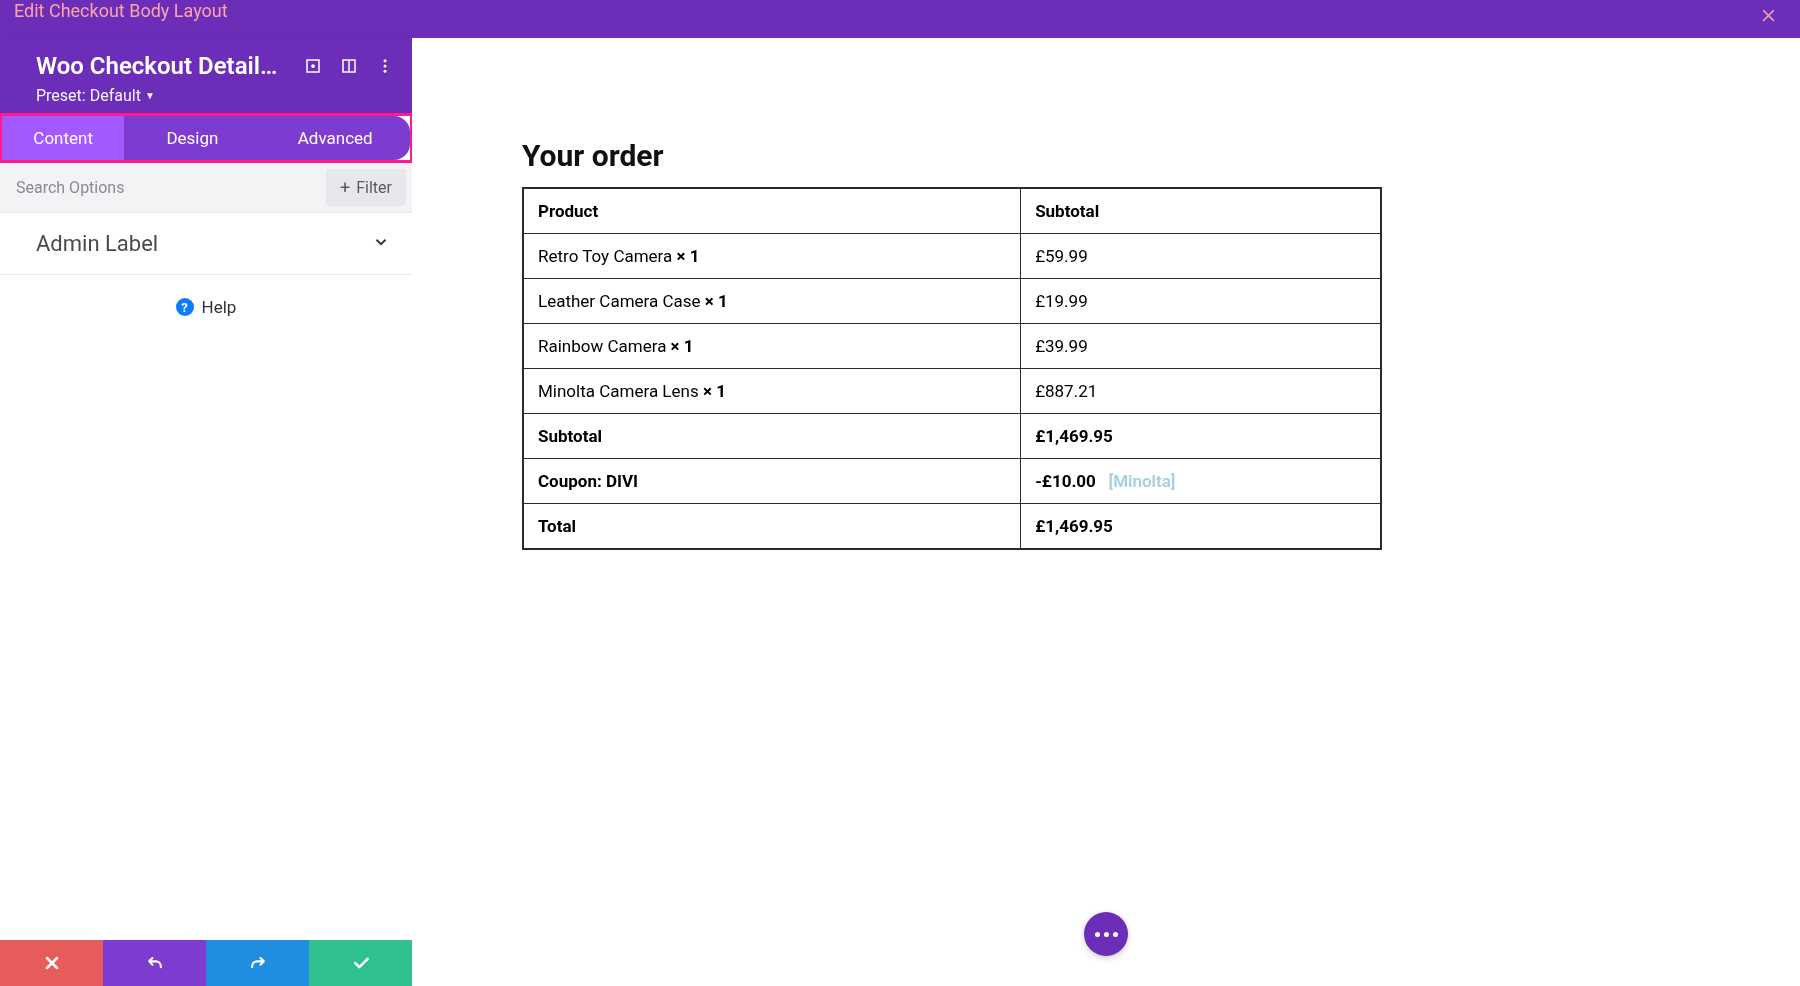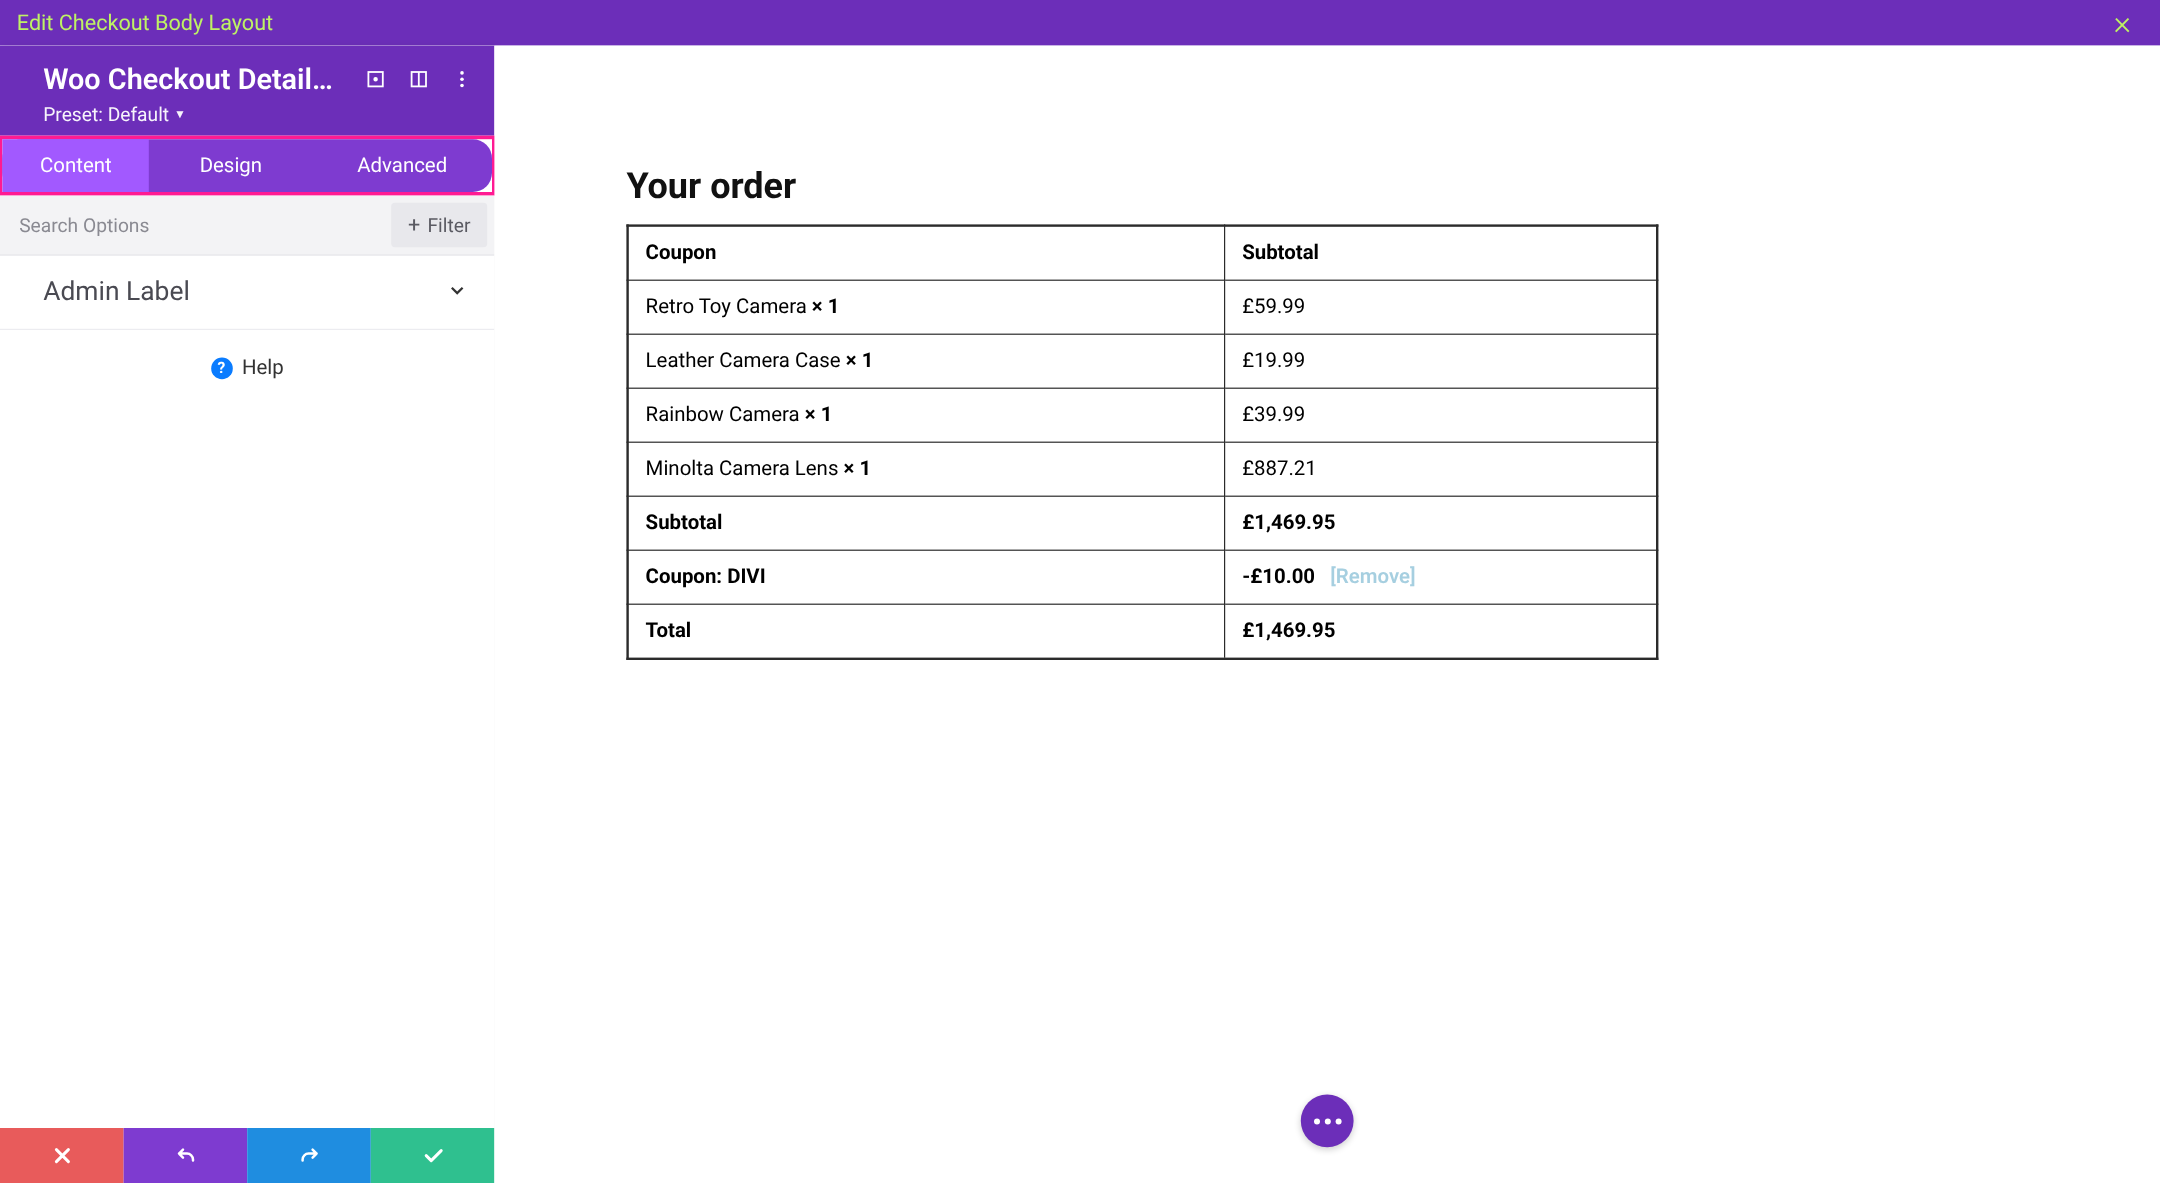--- a/index.html
+++ b/index.html
@@ -1,23 +1,22 @@
 <!DOCTYPE html>
 <html><head>
 <meta charset="utf-8">
 <style>
 * { box-sizing: border-box; margin: 0; padding: 0; font-family: -apple-system, BlinkMacSystemFont, "Segoe UI", Roboto, sans-serif; }
 body { background: #fff; width: 1800px; height: 986px; overflow: hidden; position: relative; }
 
 .titlebar {
   background: #6c2eb9;
-  color: #bef264;
+  color: #fca5a5;
   height: 38px;
   display: flex;
-  align-items: center;
   padding: 0 14px;
   font-size: 18px;
   font-weight: 400;
   width: 100%;
 }
 .titlebar .close {
   margin-left: auto;
   font-size: 28px;
   line-height: 1;
   cursor: pointer;
@@ -321,21 +320,21 @@
       </div>
     </div>
   </div>
 
   <div class="canvas">
     <div class="order-block">
       <div class="order-title">Your order</div>
       <table class="order">
         <thead>
           <tr>
-            <th class="prodcol">Coupon</th>
+            <th class="prodcol">Product</th>
             <th>Subtotal</th>
           </tr>
         </thead>
         <tbody id="order-items">
             <tr>
               <td><span>Retro Toy Camera  </span><span class="qty">× 1</span></td>
               <td>£59.99</td>
             </tr>
             <tr>
               <td><span>Leather Camera Case  </span><span class="qty">× 1</span></td>
@@ -353,21 +352,21 @@
         <tfoot>
           <tr>
             <td class="strong">Subtotal</td>
             <td class="strong">£1,469.95</td>
           </tr>
           <tr>
             <td class="strong">Coupon: DIVI</td>
             <td>
               <span class="strong">-£10.00</span>
               <span>&nbsp;</span>
-              <span class="remove-link">[Remove]</span>
+              <span class="remove-link">[Minolta]</span>
             </td>
           </tr>
           <tr>
             <td class="strong">Total</td>
             <td class="strong">£1,469.95</td>
           </tr>
         </tfoot>
       </table>
     </div>
 

